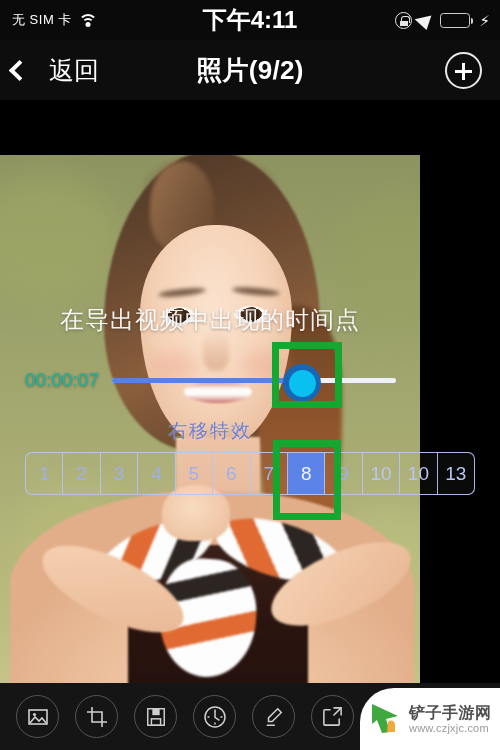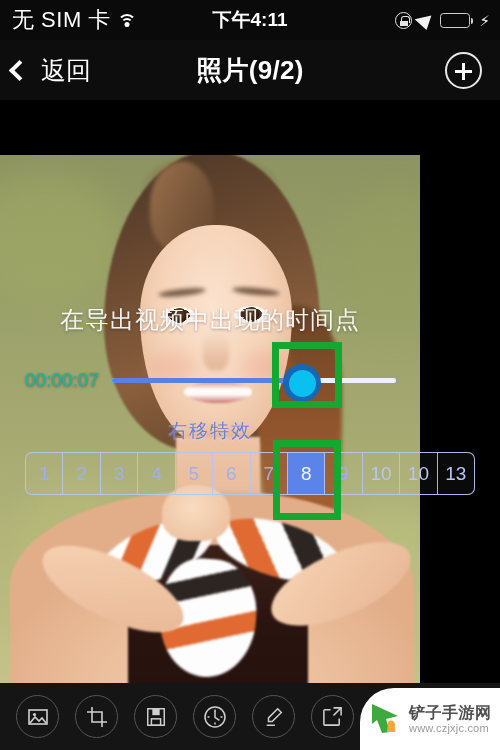--- a/index.html
+++ b/index.html
@@ -11,50 +11,50 @@
     -webkit-font-smoothing:antialiased;
   }
 
   
   .statusbar{
     position:absolute; top:0; left:0; width:500px; height:40px;
     background:#0a0a0a; color:#fff;
     display:flex; align-items:center;
   }
   .sb-left{ position:absolute; left:12px; display:flex; align-items:center; gap:7px; }
-  .sb-carrier{ font-size:22px; letter-spacing:0.5px; }
+  .sb-carrier{ font-size:13px; letter-spacing:0.5px; }
   .sb-wifi{ width:19px; height:15px; position:relative; }
   .sb-wifi i{ position:absolute; border:2.2px solid #fff; border-radius:50%;
               border-bottom-color:transparent; border-left-color:transparent;
               border-right-color:transparent; left:50%; transform:translateX(-50%) }
   .sb-wifi i:nth-child(1){ width:19px; height:19px; top:1px; }
   .sb-wifi i:nth-child(2){ width:12px; height:12px; top:5px; }
   .sb-wifi i:nth-child(3){ width:5px;  height:5px;  top:9px; background:#fff;
                             border-radius:50%; border:none; }
-  .sb-center{ position:absolute; left:0; width:500px; text-align:center; font-size:19px; font-weight:bold; }
+  .sb-center{ position:absolute; left:0; width:500px; text-align:center; font-size:24px; font-weight:bold; }
   .sb-right{ position:absolute; right:10px; display:flex; align-items:center; gap:6px; }
   .sb-lock{ width:17px; height:17px; border:1.6px solid #e6e6e6; border-radius:50%; position:relative; }
   .sb-lock::before{ content:""; position:absolute; left:4.5px; top:3.5px; width:7px; height:6px;
                     border:1.4px solid #e6e6e6; border-bottom:none; border-radius:3px 3px 0 0; }
   .sb-lock::after{ content:""; position:absolute; left:4px; top:8.5px; width:8px; height:5px; background:#e6e6e6; }
   .sb-loc{ width:0;height:0; border-left:8px solid transparent; border-right:8px solid transparent;
            border-bottom:14px solid #f2f2f2; transform:rotate(42deg) skewX(-8deg); }
   .sb-batt{ width:30px; height:15px; border:1.6px solid #cfcfcf; border-radius:3.5px; position:relative; padding:1.6px; }
   .sb-batt::after{ content:""; position:absolute; right:-4px; top:4.2px; width:2.4px; height:6px;
                    background:#cfcfcf; border-radius:0 2px 2px 0; }
   .sb-batt-fill{ height:100%; background:#4ddc62; border-radius:1.5px; }
   .sb-bolt{ font-size:15px; color:#fff; line-height:1; margin-left:3px; }
 
   
   .navbar{
     position:absolute; top:40px; left:0; width:500px; height:60px;
     background:#0d0d0d; color:#fff;
   }
   .nav-back{ position:absolute; left:12px; top:0; height:60px;
-             display:flex; align-items:center; gap:14px; cursor:pointer; }
+             display:flex; align-items:center; gap:22px; cursor:pointer; }
   .nav-chev{ width:15px; height:15px; border-left:4px solid #fff; border-bottom:4px solid #fff;
              transform:rotate(45deg); margin-top:1px; }
   .nav-back-label{ font-size:25px; }
   .nav-title{ position:absolute; left:0; width:500px; height:60px;
               display:flex; align-items:center; justify-content:center;
               font-size:26px; font-weight:bold; letter-spacing:0.3px; }
   .nav-plus{ position:absolute; right:18px; top:12px; width:37px; height:37px;
              border:2px solid #e8e8e8; border-radius:50%; cursor:pointer; }
   .nav-plus::before,.nav-plus::after{ content:""; position:absolute; background:#fff; }
   .nav-plus::before{ left:8px; top:16px; width:17px; height:2.6px; }

